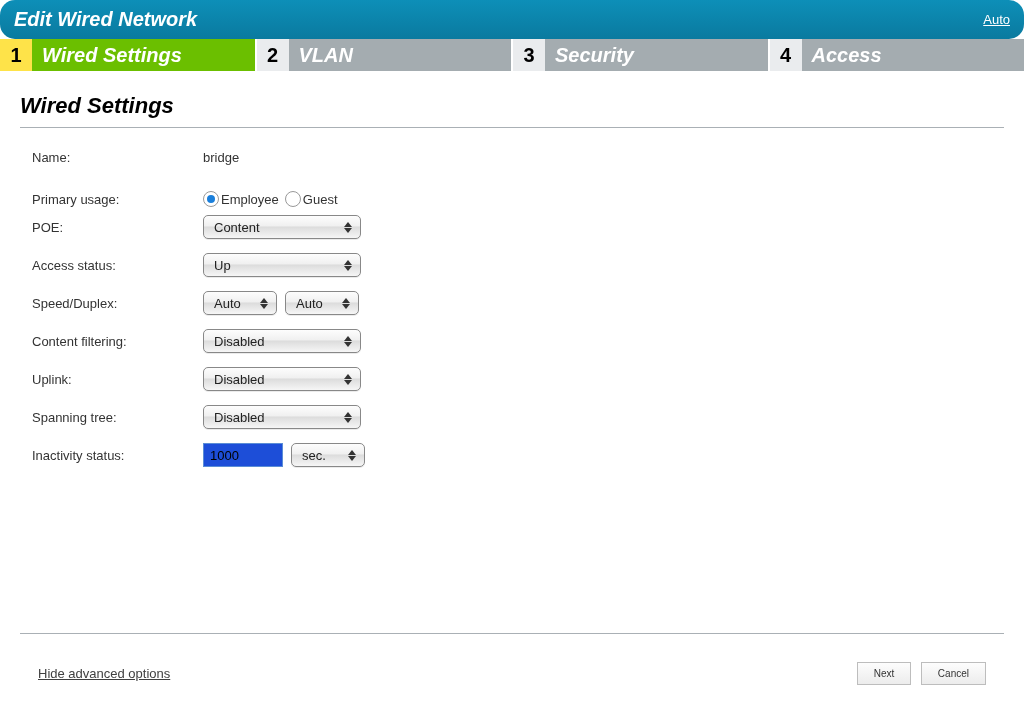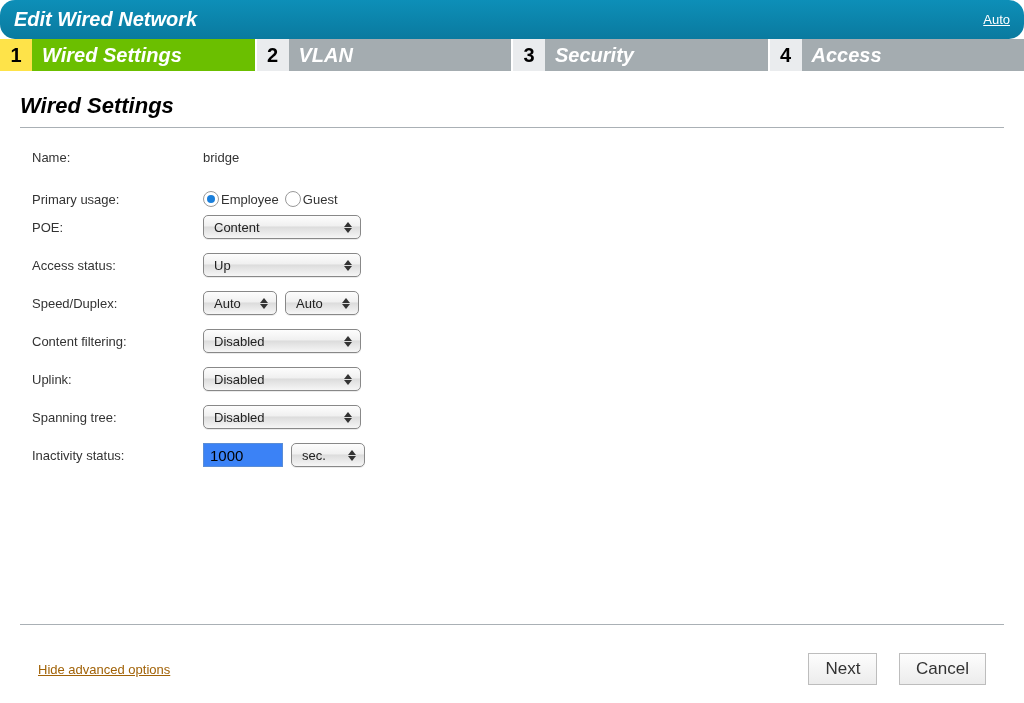--- a/index.html
+++ b/index.html
@@ -150,56 +150,56 @@
       width: 0;
       height: 0;
       border-left: 4px solid transparent;
       border-right: 4px solid transparent;
     }
     .arrows .up { border-bottom: 5px solid #333; margin-bottom: 1px; }
     .arrows .down { border-top: 5px solid #333; }
     .text-input {
       border: 1px solid #5A8DD6;
       padding: 3px 6px;
-      font-size: 15px;
+      font-size: 13px;
       width: 80px;
       height: 24px;
-      background: #3b82f6;
+      background: #1d4ed8;
       outline: none;
     }
     .footer {
       position: absolute;
       bottom: 18px;
       left: 20px;
       right: 20px;
     }
     .footer-hr {
       border: none;
       border-top: 1px solid #aab0b5;
       margin-bottom: 28px;
     }
     .footer-row {
       display: flex;
       justify-content: space-between;
       align-items: center;
       padding: 0 18px;
     }
     .adv-link {
-      color: #a16207;
+      color: #404040;
       text-decoration: underline;
       cursor: pointer;
     }
     .btn {
       background: linear-gradient(to bottom, #fdfdfd, #ececec);
       border: 1px solid #bdbdbd;
       padding: 5px 16px;
-      font-size: 17px;
+      font-size: 10px;
       color: #333;
       cursor: pointer;
-      margin-left: 18px;
+      margin-left: 6px;
     }
     .row-gap-large { margin-bottom: 26px; }
     .radio-row { align-items: flex-start; margin-bottom: 8px; }
     .radio-row .form-label { padding-top: 1px; }
   </style>
 </head>
 <body>
 
 <div class="header">
   <span>Edit Wired Network</span>

